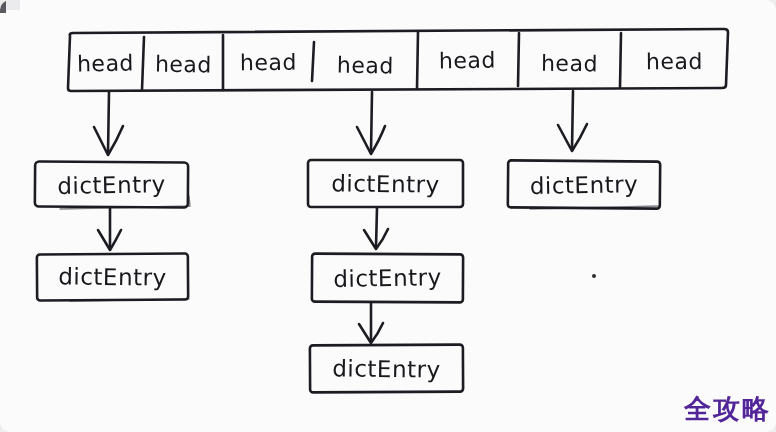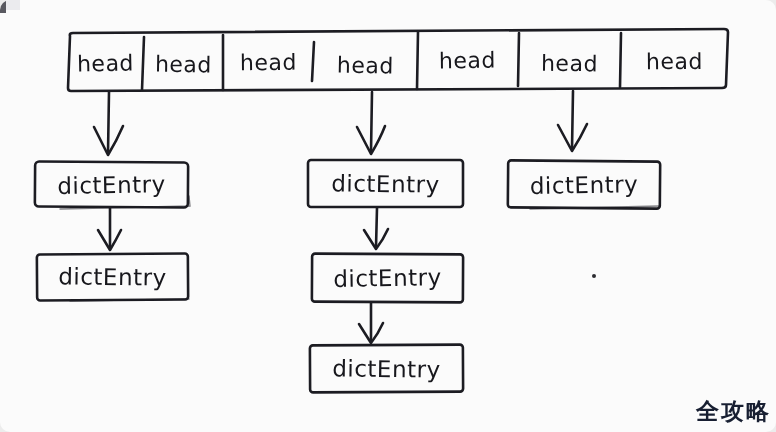--- a/index.html
+++ b/index.html
@@ -41,21 +41,21 @@
   .entry-label {
     position: absolute; z-index: 2;
     display: flex; align-items: center; justify-content: center;
     color: #17171c; font-size: 23px; letter-spacing: .5px;
   }
   .entry-label.r1 { transform: rotate(-1deg); }
   .entry-label.r2 { transform: rotate(0.7deg); }
 
   #watermark {
     position: absolute; right: 5px; bottom: 5px; z-index: 3;
-    color: #0f172a; font-size: 23px; font-weight: bold; letter-spacing: 2px;
+    color: #4c1d95; font-size: 27px; font-weight: bold; letter-spacing: 2px;
     text-shadow: 0 0 3px rgba(255,255,255,.95), 0 0 1px rgba(255,255,255,.9);
     opacity: .96;
   }
 
   .artifact { position: absolute; z-index: 3; }
   #corner-mark-dark { left: 0; top: 0; width: 6px; height: 13px; background: #595960; }
   #corner-mark-light { left: 6px; top: 0; width: 14px; height: 10px; background: #ebebee; }
   #speck { left: 592px; top: 274px; width: 4px; height: 4px; background: #2c2c31; border-radius: 50%; }
 </style>
 </head>

